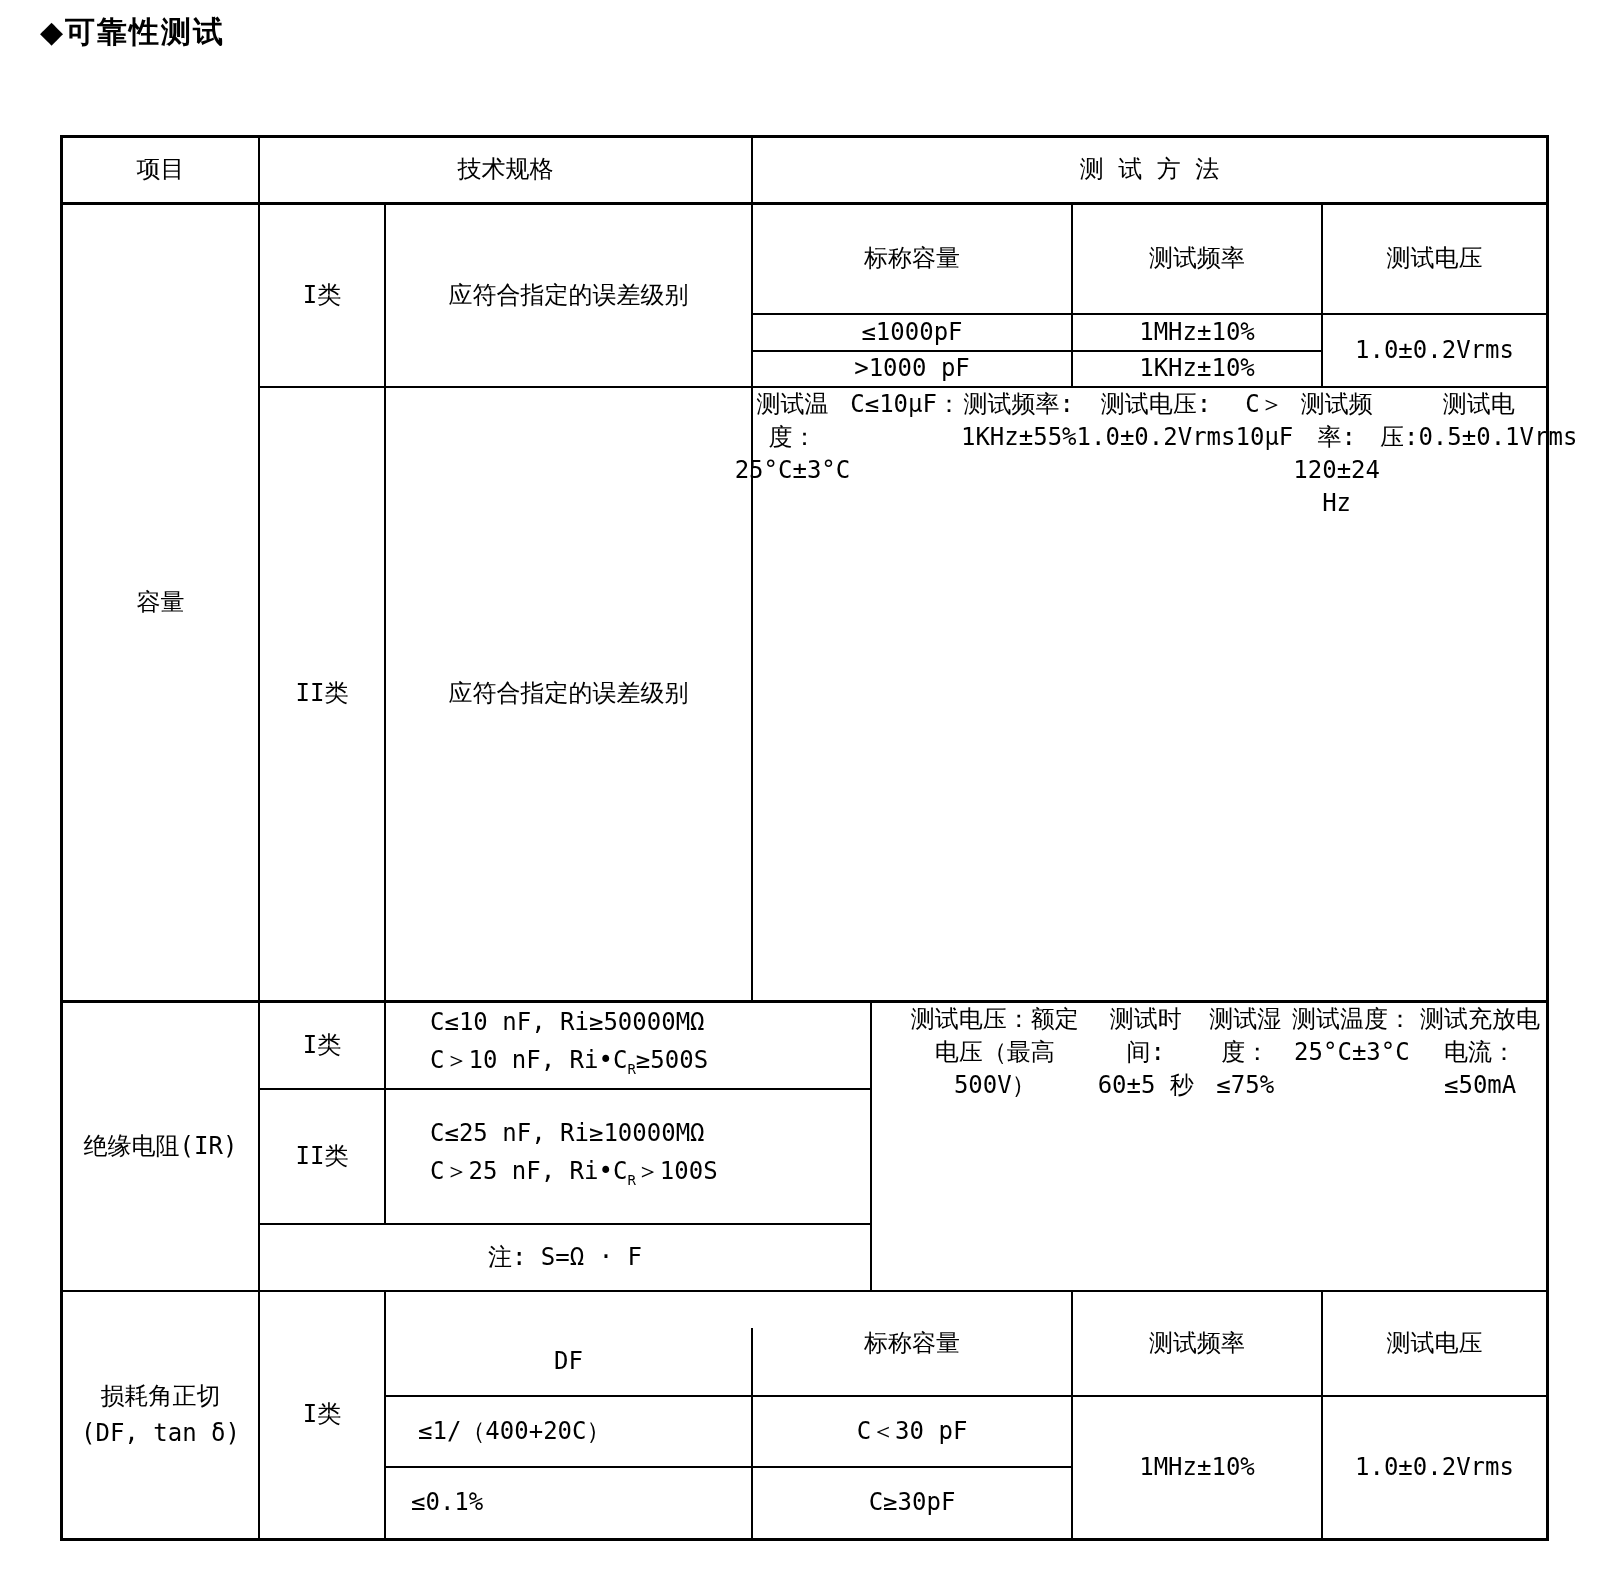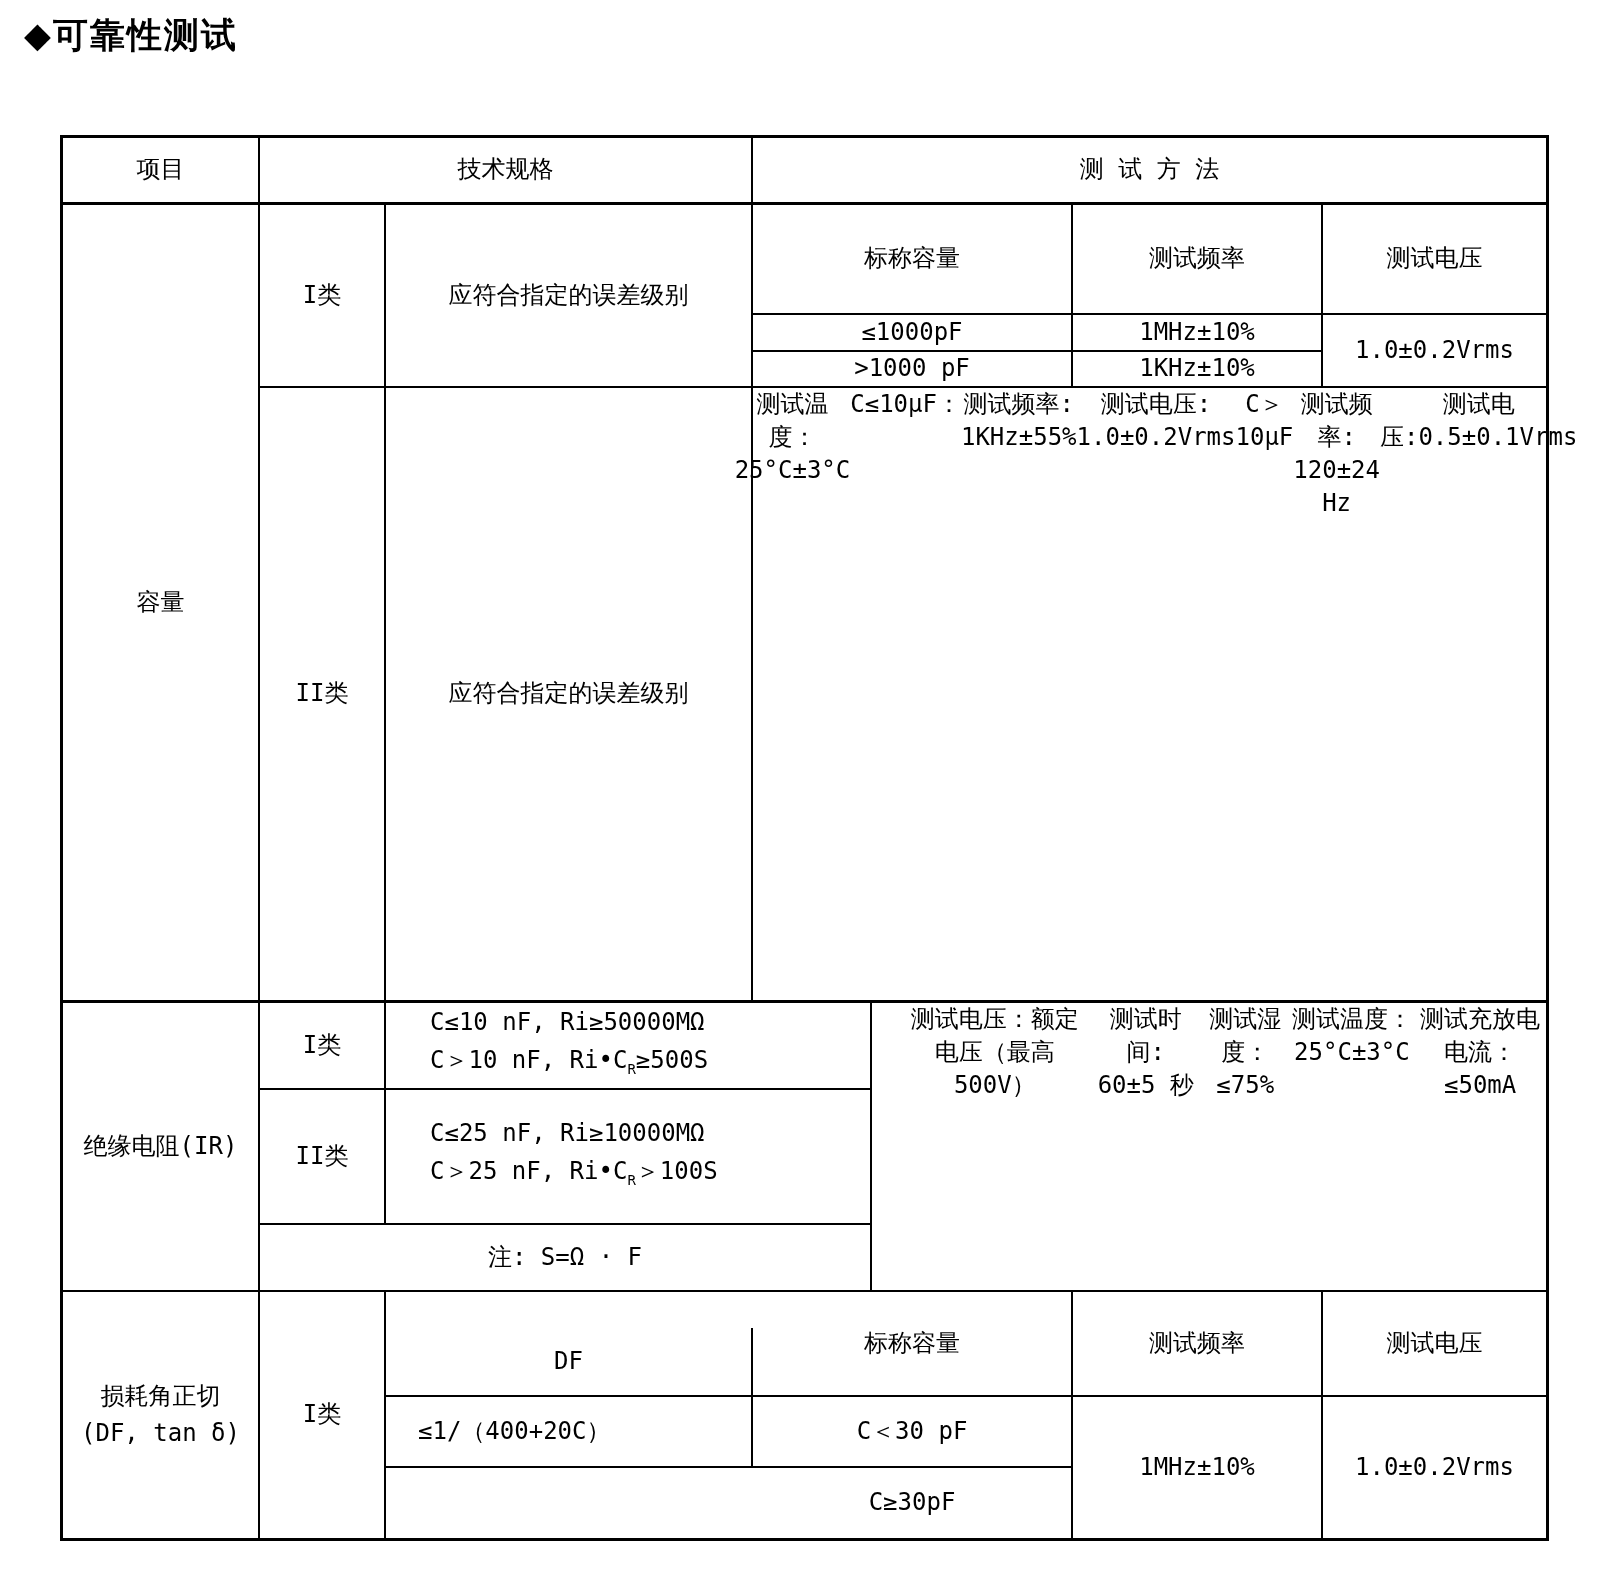--- a/index.html
+++ b/index.html
@@ -1,18 +1,18 @@
 <!DOCTYPE html>
 <html><head>
 <meta charset="utf-8">
 <style>
   html,body{margin:0;padding:0;background:#ffffff;}
   body{position:relative;width:1610px;height:1573px;color:#000;
        font-family:"DejaVu Sans Mono","DejaVu Sans",sans-serif;}
-  .page-title{position:absolute;left:24px;top:12px;font-size:35px;font-weight:bold;
+  .page-title{position:absolute;left:40px;top:12px;font-size:30px;font-weight:bold;
        letter-spacing:2px;font-family:"DejaVu Sans",sans-serif;text-align:right;}
   .spec-table{position:absolute;left:60px;top:135px;
        display:grid;
        grid-template-columns:197px 126px 367px 119px 201px 250px 223px;
        grid-template-rows:67px 110px 37px 36px 615px 87px 135px 67px 105px 71px 70px;
        border:3px solid #000;}
   .c{display:flex;align-items:center;justify-content:center;text-align:center;
      font-size:24px;box-sizing:border-box;line-height:1.3;}
   .br{border-right:2px solid #000;text-align:center;}
   .bb{border-bottom:2px solid #000;}
@@ -94,15 +94,16 @@
   <div class="c br bb" style="grid-area:9/3/10/4;margin-top:36px;">DF</div>
   <div class="c br bb" style="grid-area:9/4/10/6;">标称容量</div>
   <div class="c br bb" style="grid-area:9/6/10/7;">测试频率</div>
   <div class="c bb" style="grid-area:9/7/10/8;">测试电压</div>
 
   <div class="c df-val br bb" style="grid-area:10/3/11/4;padding-left:32px;">≤1/（400+20C）</div>
   <div class="c br bb" style="grid-area:10/4/11/6;">C＜30 pF</div>
   <div class="c br" style="grid-area:10/6/12/7;">1MHz±10%</div>
   <div class="c" style="grid-area:10/7/12/8;">1.0±0.2Vrms</div>
 
+  <div class="c df-val br" style="grid-area:11/3/12/4;">≤0.1%</div>
   <div class="c br" style="grid-area:11/4/12/6;">C≥30pF</div>
 
 </div>
 
 </body></html>

